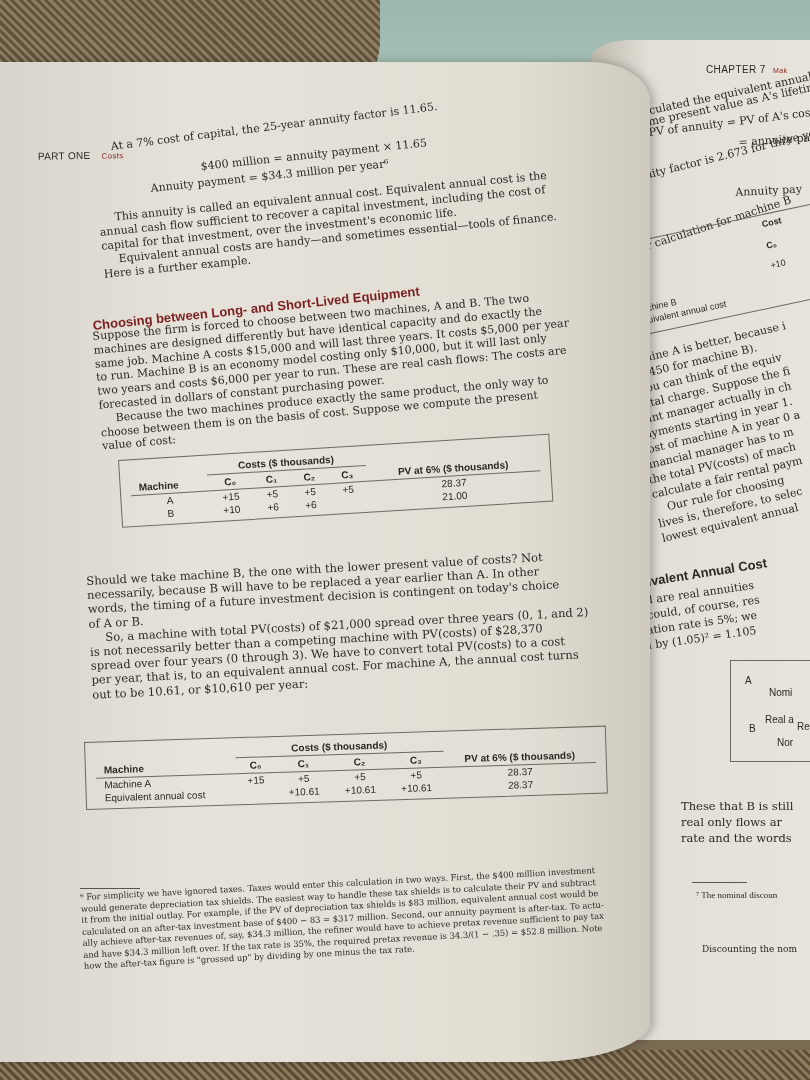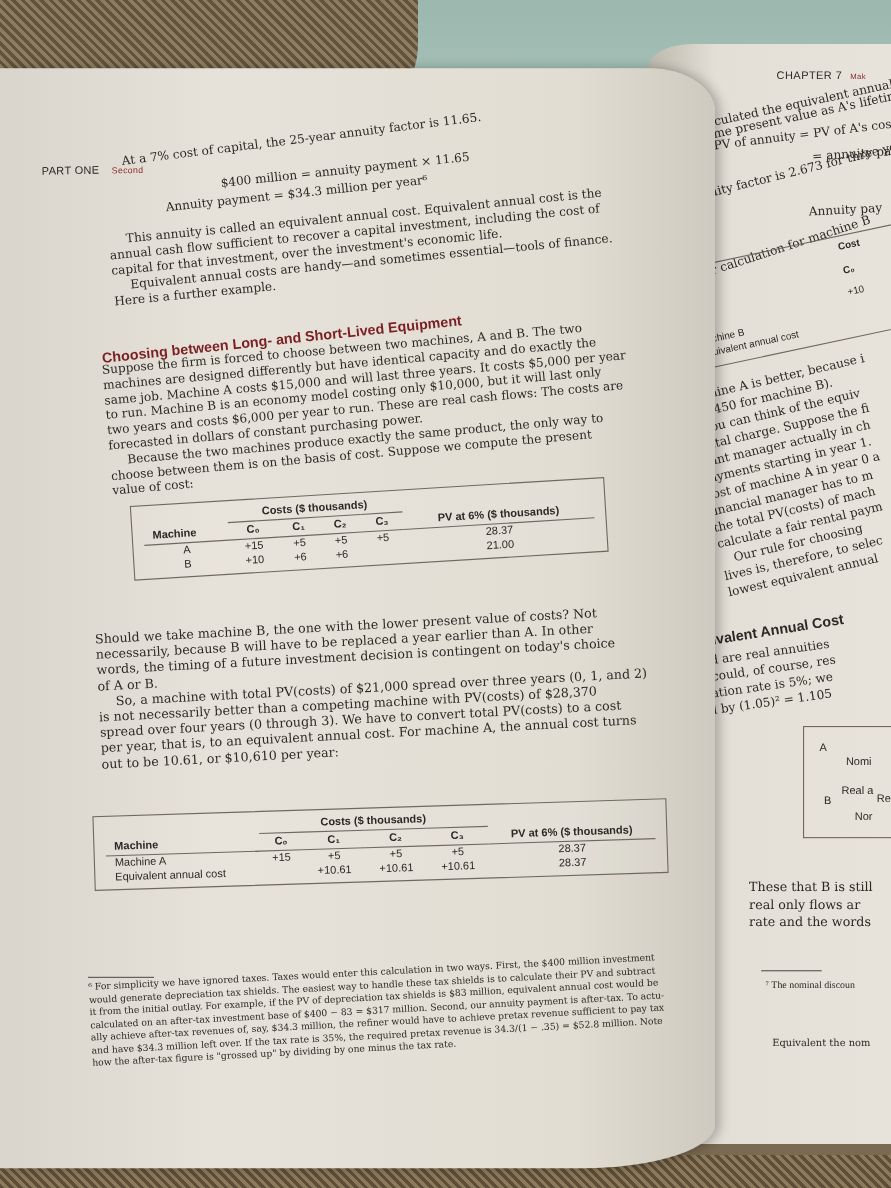--- a/index.html
+++ b/index.html
@@ -127,27 +127,27 @@
 </div>
 
 <div class="abs text rp" style="left:681px;top:798px;line-height:16px;font-size:11.5px;">
   <div>These that B is still</div>
   <div>real only flows ar</div>
   <div>rate and the words</div>
 </div>
 
 <div class="abs fn-rule" style="left:692px;top:882px;width:55px;"></div>
 <div class="abs text" style="left:696px;top:890px;font-size:9px;font-family:Liberation Serif, serif;">⁷ The nominal discoun</div>
-<div class="abs text" style="left:702px;top:944px;font-size:9px;">Equivalent the nom</div>
+<div class="abs text" style="left:702px;top:944px;font-size:9px;">Discounting the nom</div>
 
 <div class="page-left"></div>
 
 <div class="abs text header-left">
   <span>PART ONE</span>
-  <span class="sec">Second</span>
+  <span class="sec">Costs</span>
 </div>
 
 <div class="abs text para" style="left:110px;top:140px;transform:rotate(-7deg);">At a 7% cost of capital, the 25-year annuity factor is 11.65.</div>
 <div class="abs text eq" style="left:200px;top:160px;transform:rotate(-6deg);transform-origin:left top;">$400 million = annuity payment × 11.65</div>
 <div class="abs text eq" style="left:150px;top:182px;transform:rotate(-6deg);transform-origin:left top;">Annuity payment = $34.3 million per year⁶</div>
 
 <div class="abs text para" style="left:98px;top:212px;transform:rotate(-5.5deg);">
   <div style="padding-left:16px">This annuity is called an equivalent annual cost. Equivalent annual cost is the</div>
   <div>annual cash flow sufficient to recover a capital investment, including the cost of</div>
   <div>capital for that investment, over the investment's economic life.</div>

